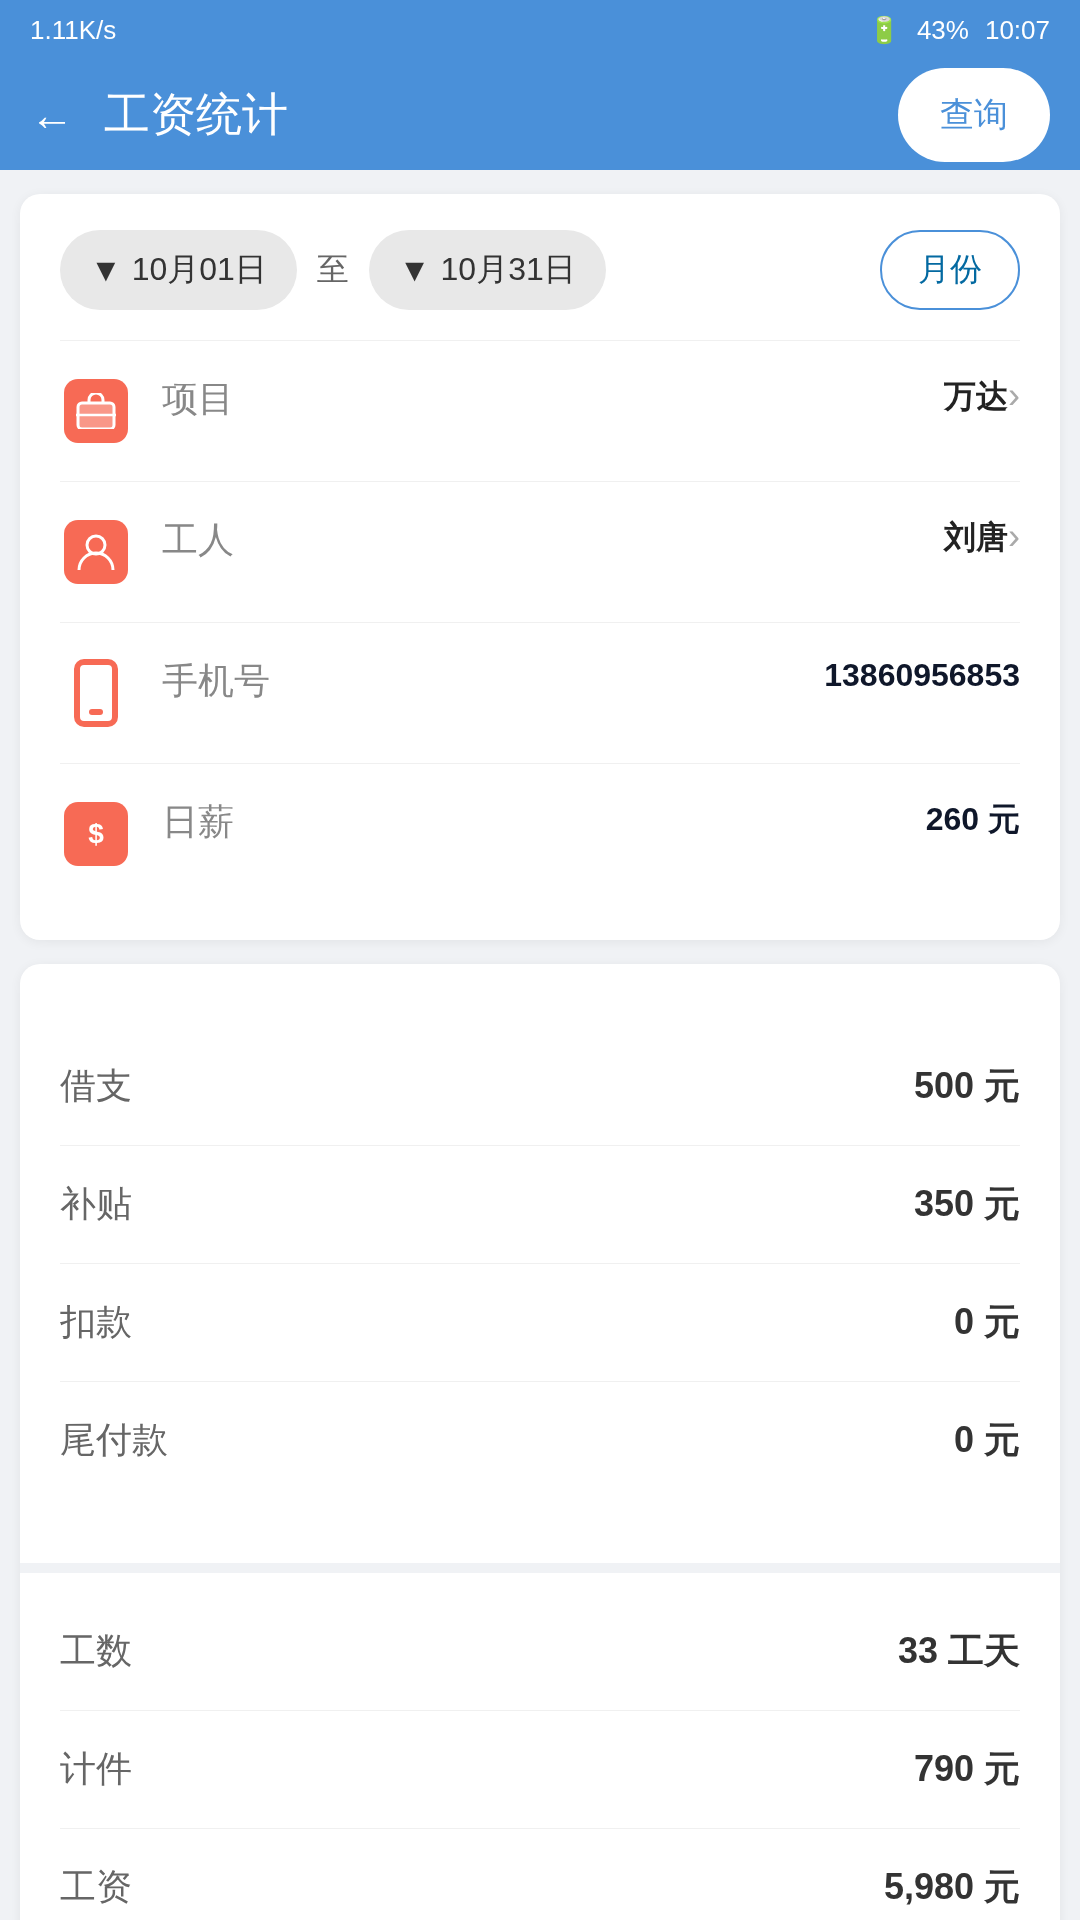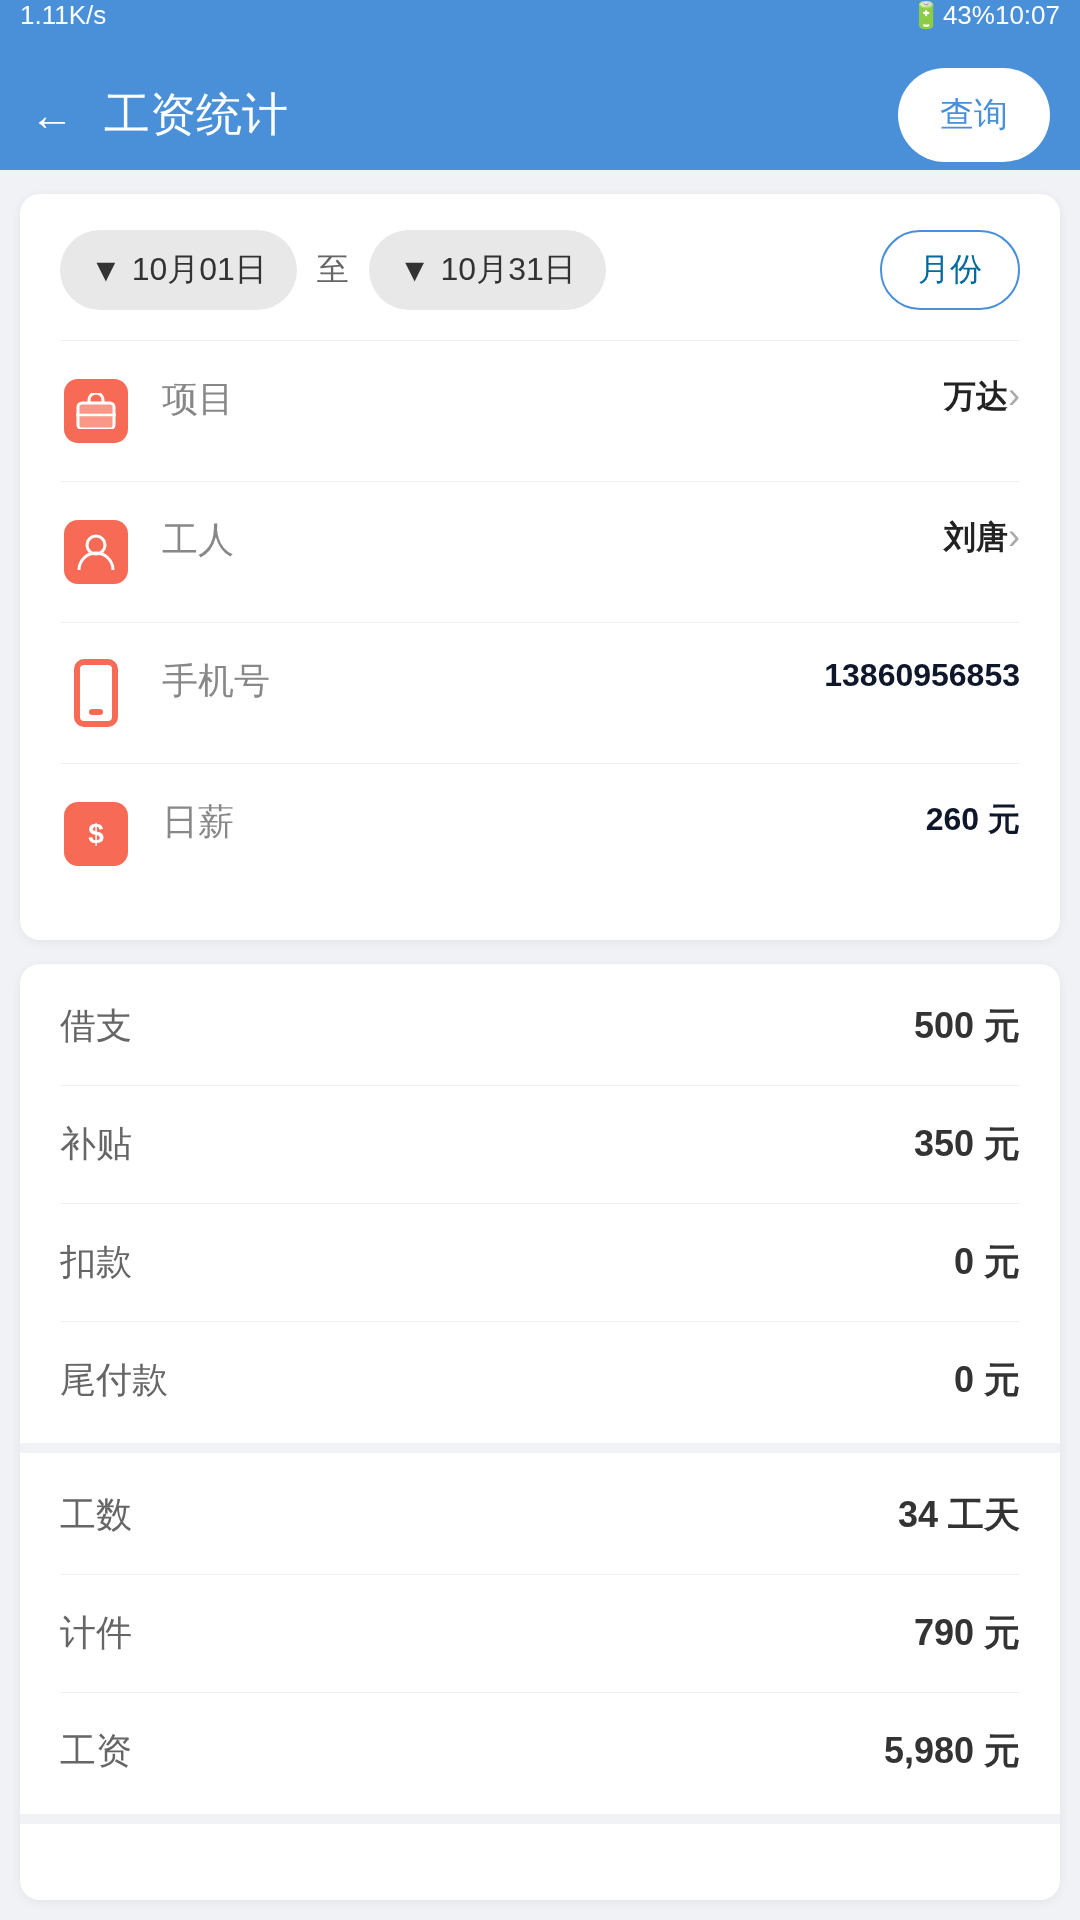--- a/index.html
+++ b/index.html
@@ -10,25 +10,26 @@
       width: 1080px;
       min-height: 1920px;
       overflow-x: hidden;
     }
 
     
     .status-bar {
       background: #4a90d9;
       height: 60px;
       display: flex;
+      align-items: center;
       justify-content: flex-end;
-      padding: 0 20px;
+      padding: 0 30px;
       color: white;
       font-size: 26px;
-      gap: 0;
+      gap: 16px;
     }
     .status-bar .speed { margin-right: auto; }
 
     
     .header {
       background: #4a90d9;
       height: 110px;
       display: flex;
       align-items: center;
       padding: 0 30px;
@@ -167,21 +168,22 @@
 
     
     .stats-card {
       background: white;
       border-radius: 20px;
       margin: 24px 20px;
       box-shadow: 0 2px 12px rgba(0,0,0,0.06);
       overflow: hidden;
     }
     .stats-section {
-      padding: 4px 40px;
+      padding: 20px 40px;
+      margin-top: 44px;
     }
     .stats-section + .stats-section {
       border-top: 10px solid #f0f2f5;
     }
     .stat-row {
       display: flex;
       justify-content: space-between;
       align-items: center;
       padding: 34px 0;
       border-bottom: 1px solid #f0f0f0;
@@ -299,21 +301,21 @@
     </div>
     <div class="stat-row">
       <span class="stat-label">尾付款</span>
       <span class="stat-value">0 元</span>
     </div>
   </div>
 
   <div class="stats-section">
     <div class="stat-row">
       <span class="stat-label">工数</span>
-      <span class="stat-value">34 工天</span>
+      <span class="stat-value">33 工天</span>
     </div>
     <div class="stat-row">
       <span class="stat-label">计件</span>
       <span class="stat-value">790 元</span>
     </div>
     <div class="stat-row">
       <span class="stat-label">工资</span>
       <span class="stat-value">5,980 元</span>
     </div>
   </div>

